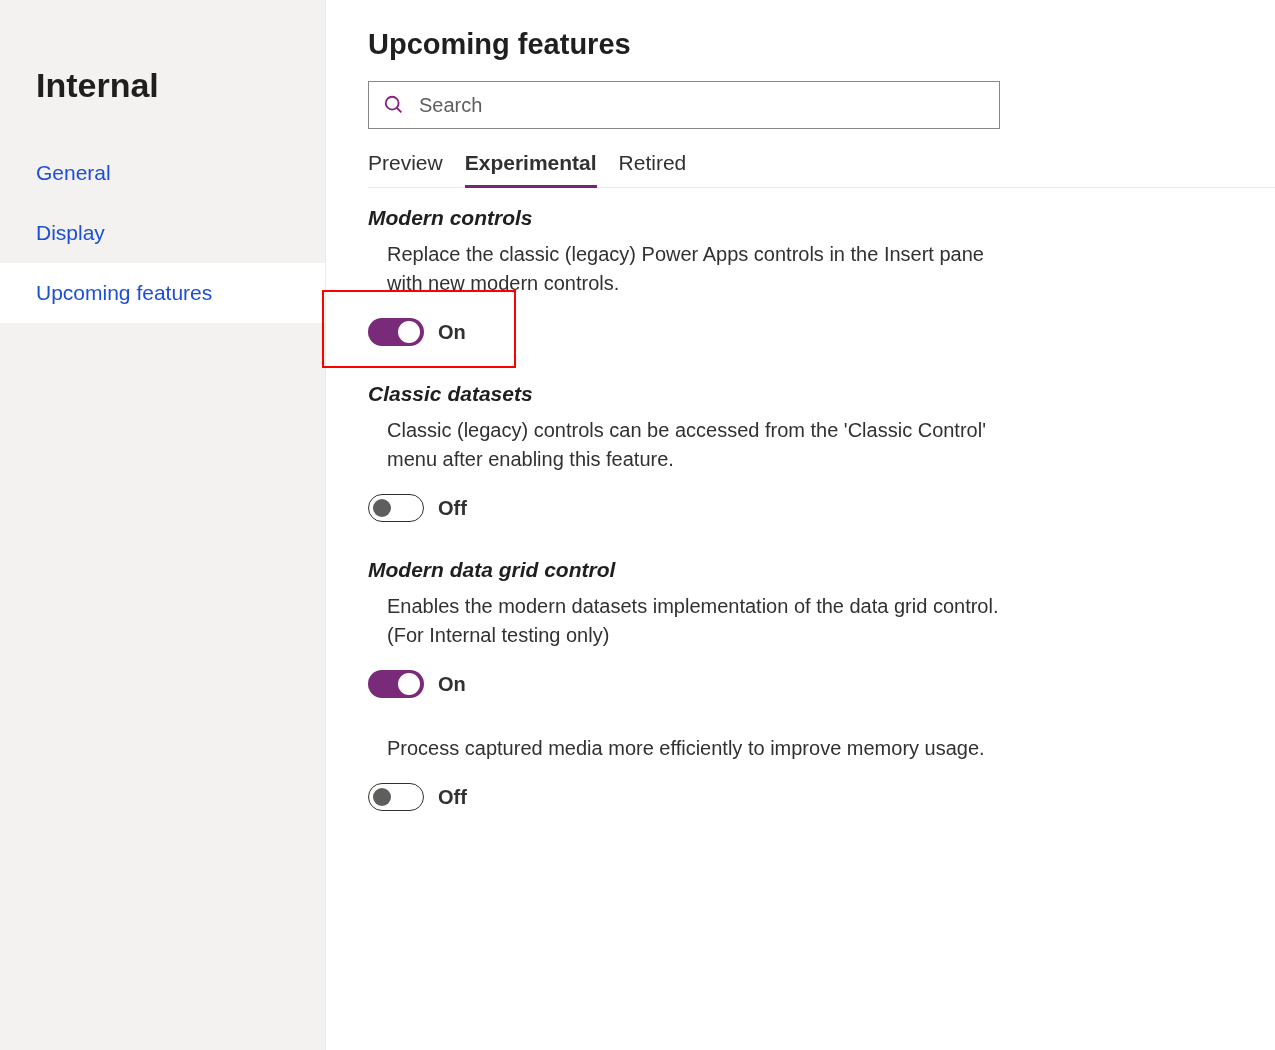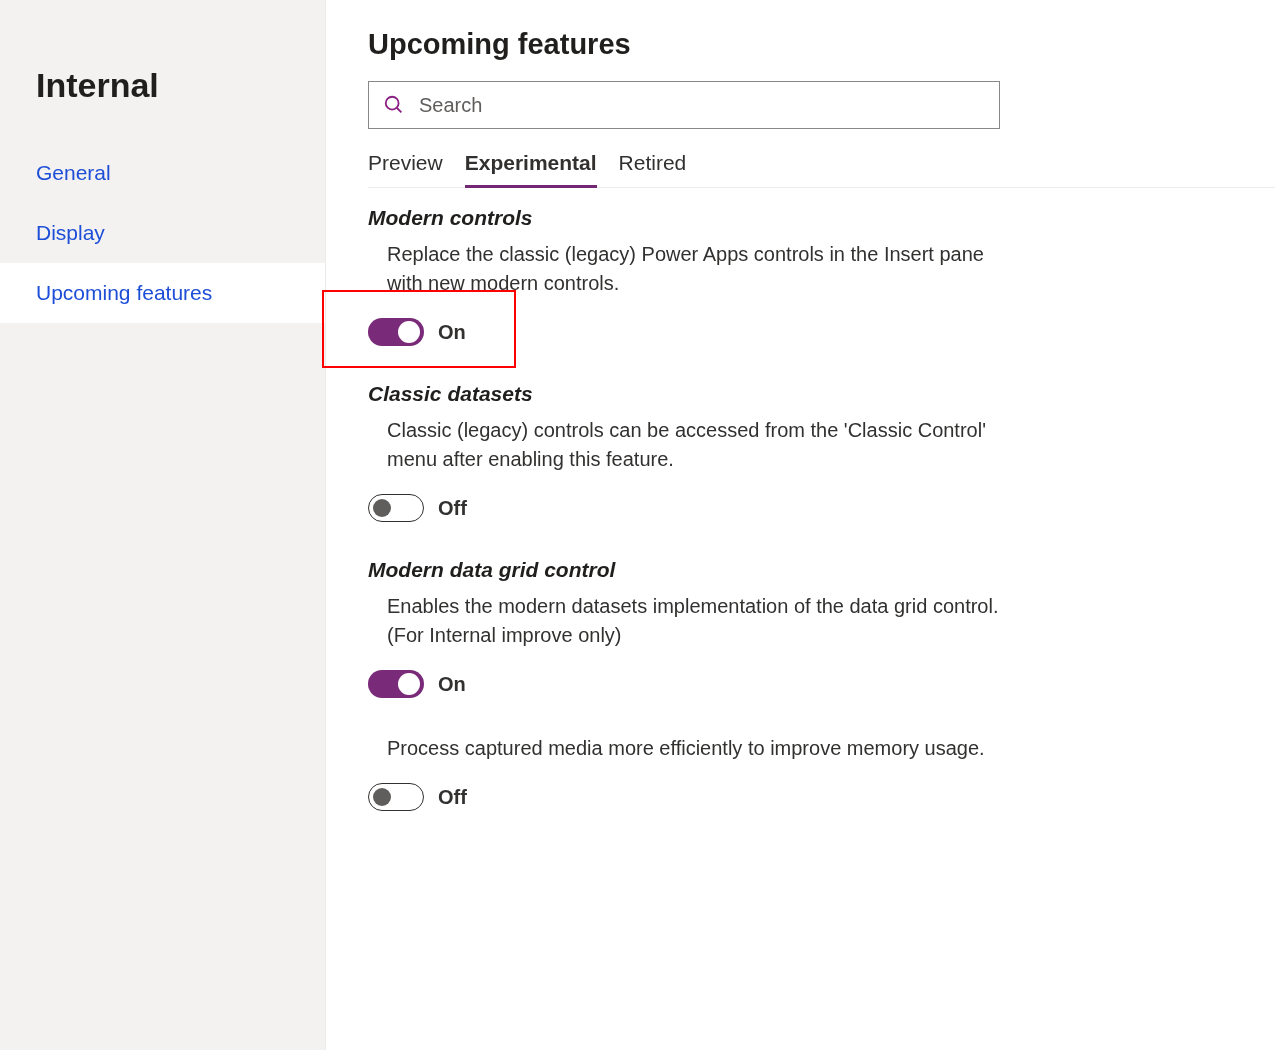--- a/index.html
+++ b/index.html
@@ -212,21 +212,21 @@
     <div class="toggle-row">
       <div class="toggle off">
         <div class="toggle-knob"></div>
       </div>
       <span class="toggle-label">Off</span>
     </div>
   </div>
 
   <div class="feature">
     <div class="feature-title">Modern data grid control</div>
-    <div class="feature-desc">Enables the modern datasets implementation of the data grid control. (For Internal improve only)</div>
+    <div class="feature-desc">Enables the modern datasets implementation of the data grid control. (For Internal testing only)</div>
     <div class="toggle-row">
       <div class="toggle on">
         <div class="toggle-knob"></div>
       </div>
       <span class="toggle-label">On</span>
     </div>
   </div>
 
   <div class="feature">
     <div class="feature-desc">Process captured media more efficiently to improve memory usage.</div>

